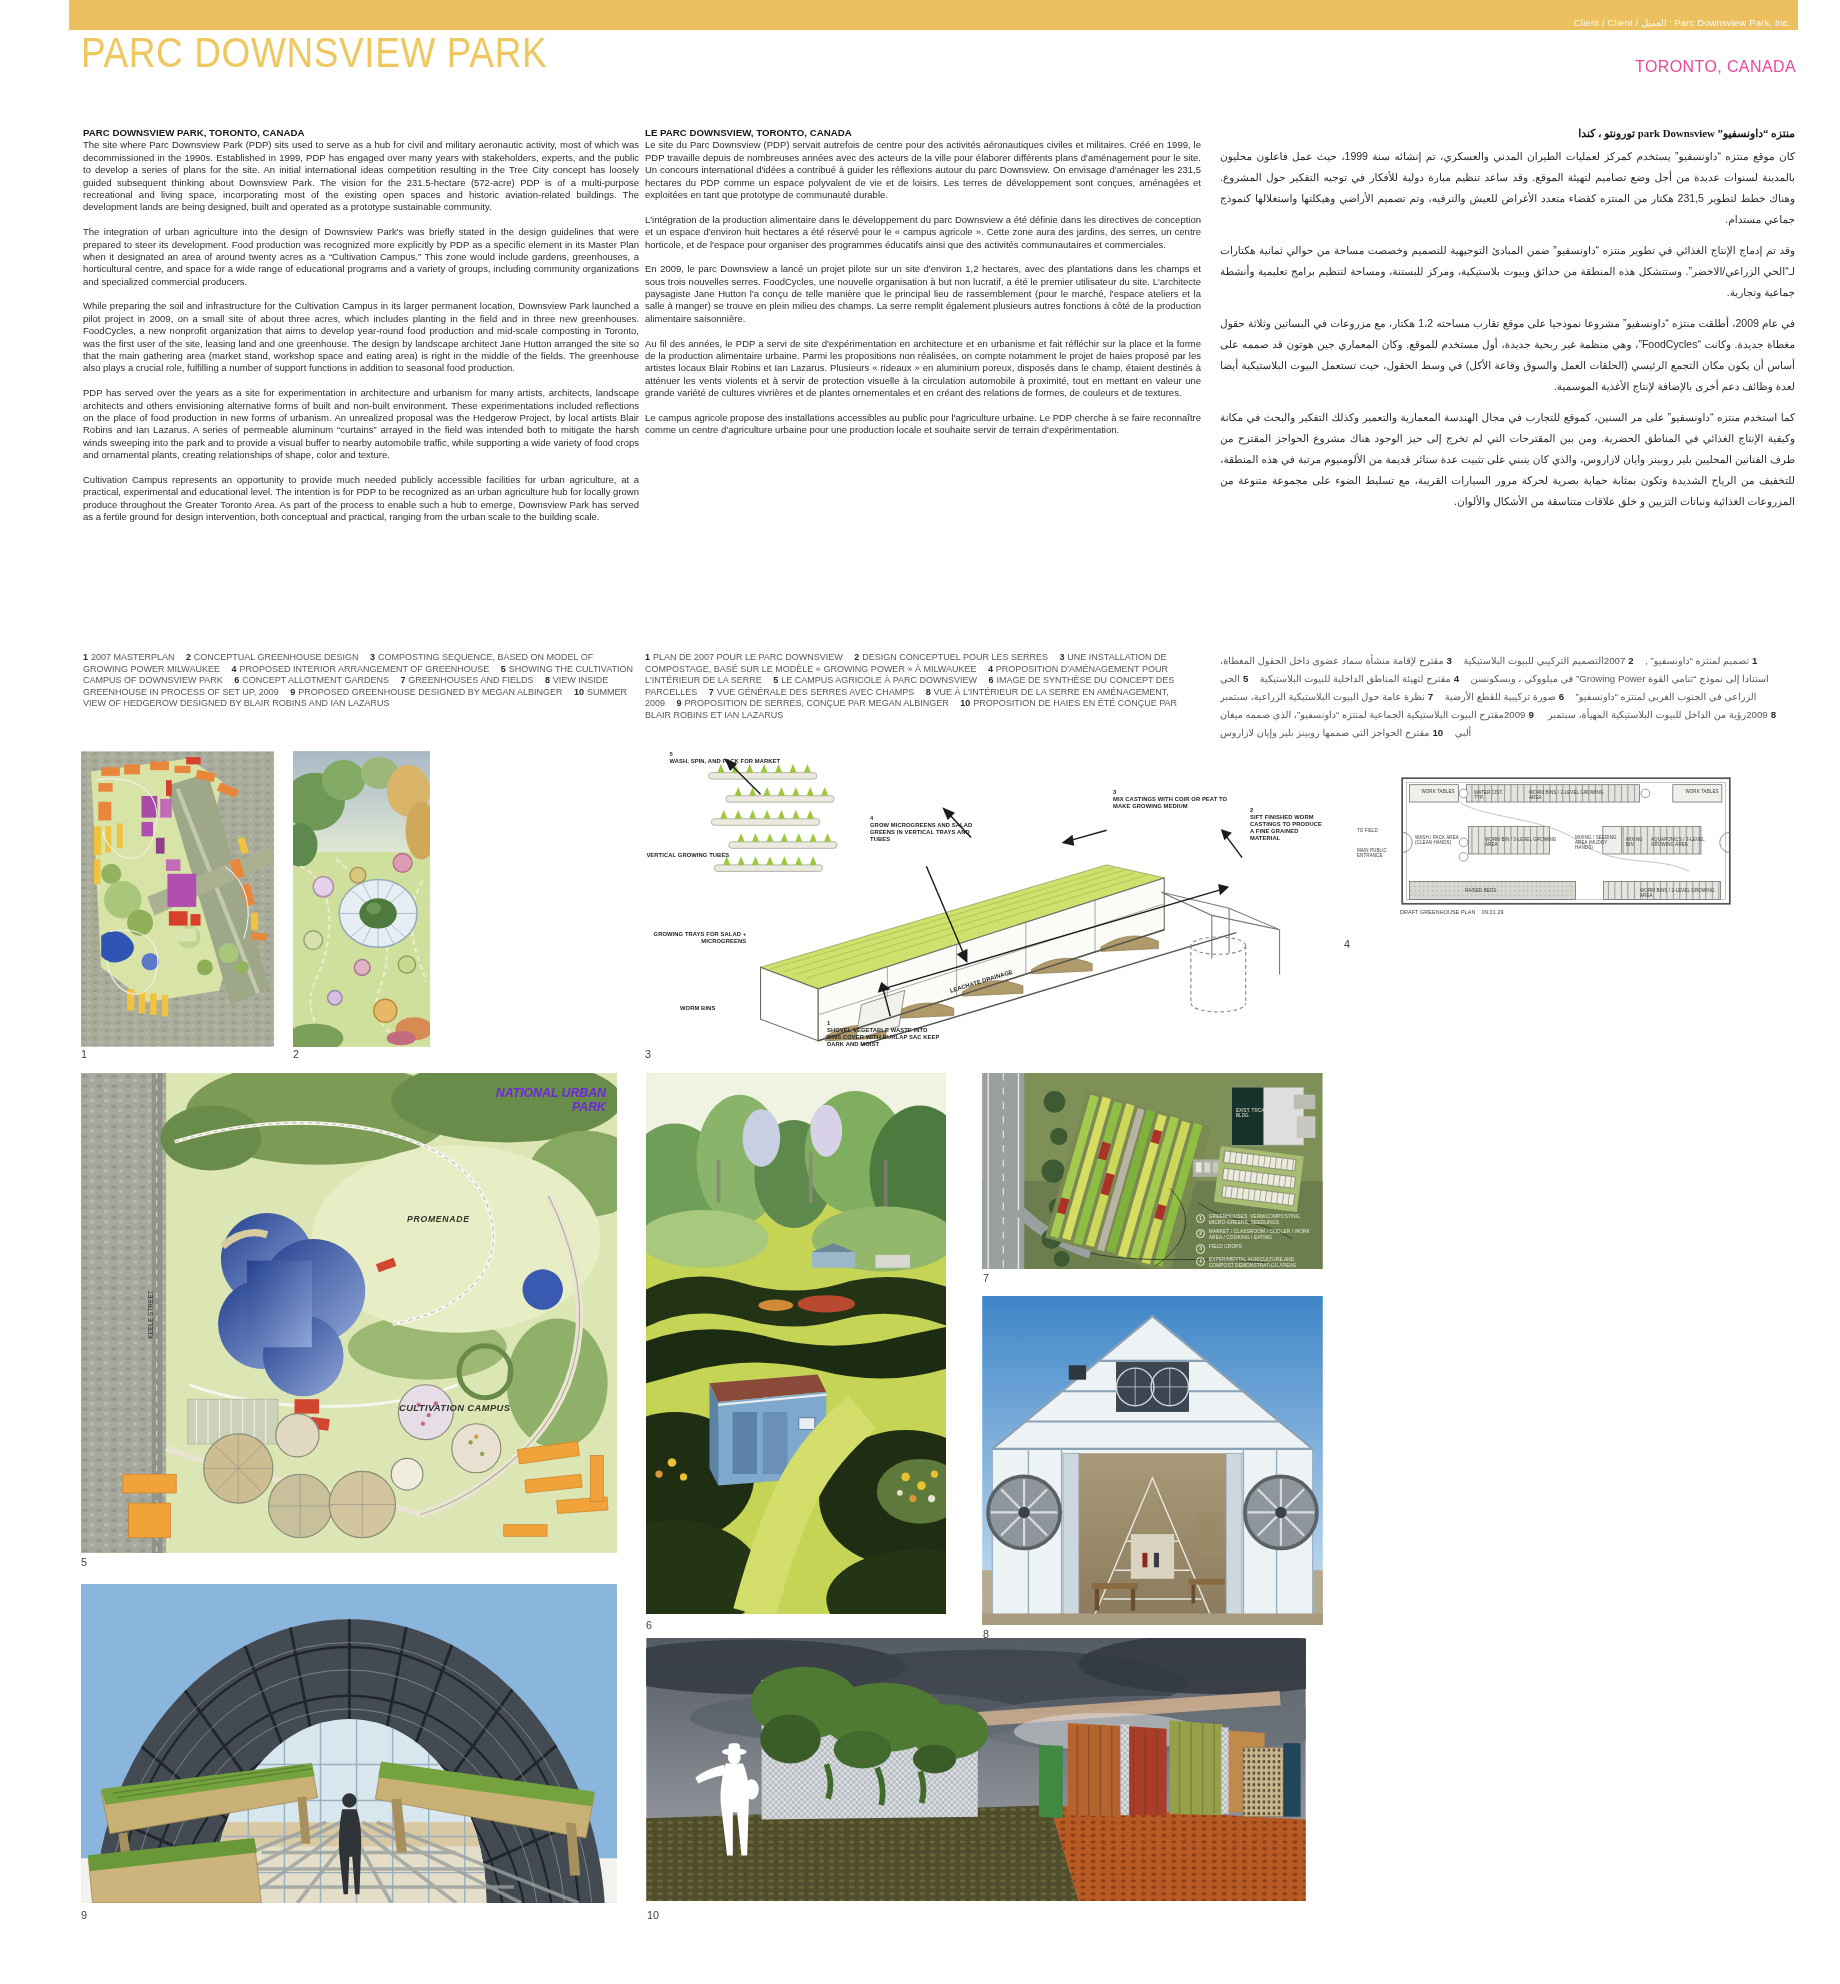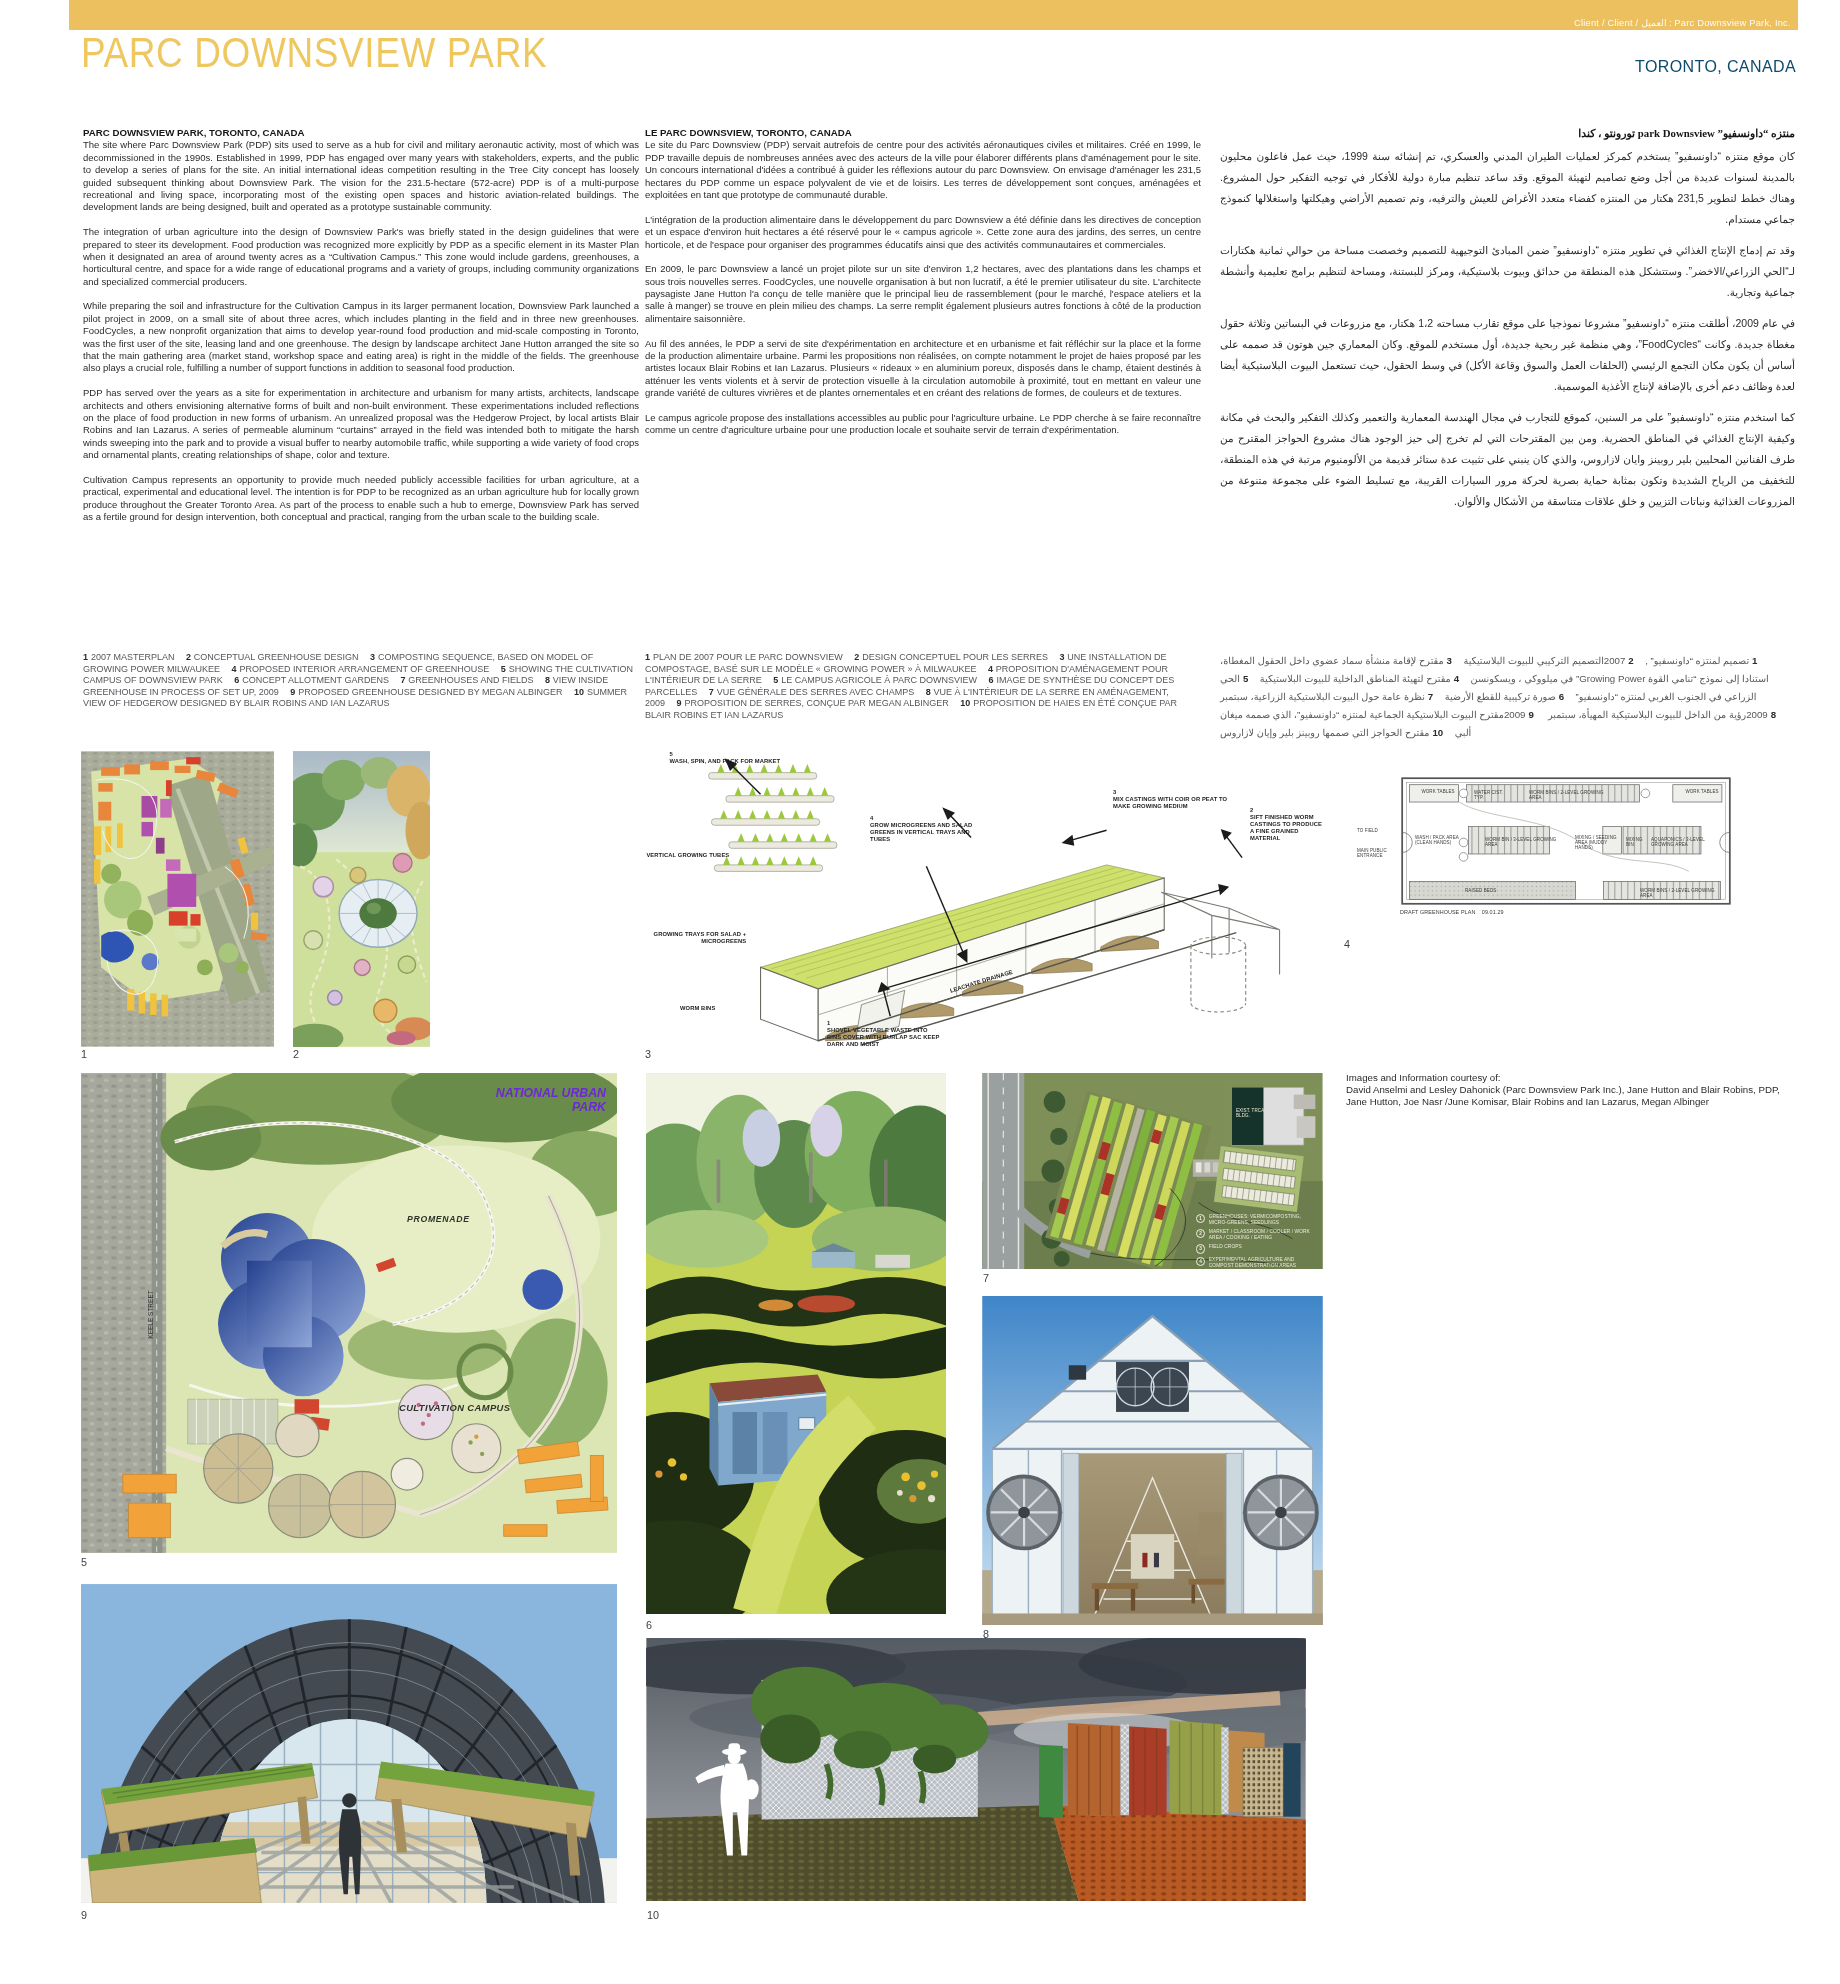--- a/index.html
+++ b/index.html
@@ -4,21 +4,21 @@
 <style>
   html,body{margin:0;padding:0;background:#ffffff;}
   .page{position:relative;width:1841px;height:1985px;background:#fff;
         font-family:"Liberation Sans",sans-serif;overflow:hidden;color:#2b2b2b;}
   .abs{position:absolute;}
   
   .topbar{position:absolute;left:69px;top:0;width:1729px;height:30px;background:#ecc05e;}
   .client{position:absolute;right:7.2px;bottom:2.2px;font-size:9.4px;color:#fdfbf3;letter-spacing:0.2px;}
   .title{position:absolute;left:81px;top:32px;margin:0;font-size:42px;font-weight:400;
          color:#efc75f;letter-spacing:0.7px;white-space:nowrap;transform:scaleX(.88);transform-origin:left top;line-height:1;}
-  .location{position:absolute;right:45px;top:58px;font-size:16px;color:#0c4a6e;letter-spacing:0.4px;}
+  .location{position:absolute;right:45px;top:58px;font-size:16px;color:#ec4899;letter-spacing:0.4px;}
   
   .article{position:absolute;top:127px;width:556px;}
   .article h3{font-size:9.7px;font-weight:bold;margin:0 0 1.4px 0;color:#161616;}
   .article p{margin:0 0 12.3px 0;font-size:9.5px;line-height:12.4px;text-align:justify;color:#2b2b2b;}
   .article.ar{direction:rtl;width:575px;}
   .article.ar h3{font-size:10.8px;margin-bottom:5.8px;font-family:Liberation Serif, serif;}
   .article.ar p{font-size:10.5px;line-height:21px;margin-bottom:10px;}
   
   .caption-block{position:absolute;top:652px;width:557px;font-size:9px;line-height:11.5px;
                  color:#55565a;text-align:left;}
@@ -747,24 +747,20 @@
           <line x1="382" y1="268" x2="446" y2="332"></line>
             <line x1="446" y1="268" x2="382" y2="332"></line>
         </g>
         <circle cx="414" cy="300" r="8" fill="#3a4248"></circle>
       </g>
       <rect y="440" width="472" height="16" fill="#a79a7e"></rect>
     </svg>
   </div>
   <div class="fig-num" style="left:983px;top:1628px">8</div>
 
-  <div class="credits">
-    <div>Images and Information courtesy of:</div>
-    <div>David Anselmi and Lesley Dahonick (Parc Downsview Park Inc.), Jane Hutton and Blair Robins, PDP, Jane Hutton, Joe Nasr /June Komisar, Blair Robins and Ian Lazarus, Megan Albinger</div>
-  </div>
 
   <div class="fig" style="left:81px;top:1584px;width:536px;height:319px">
     <svg viewBox="0 0 743 442" width="536" height="319">
       <defs>
         <clipPath id="innerArch9">
             <path d="M182,442 A 190,255 0 0 1 562,442 Z"></path>
           </clipPath>
         <clipPath id="band9">
             <path d="M18,442 A 355,425 0 0 1 726,442 L 562,442 A 190,255 0 0 0 182,442 Z"></path>
           </clipPath>

